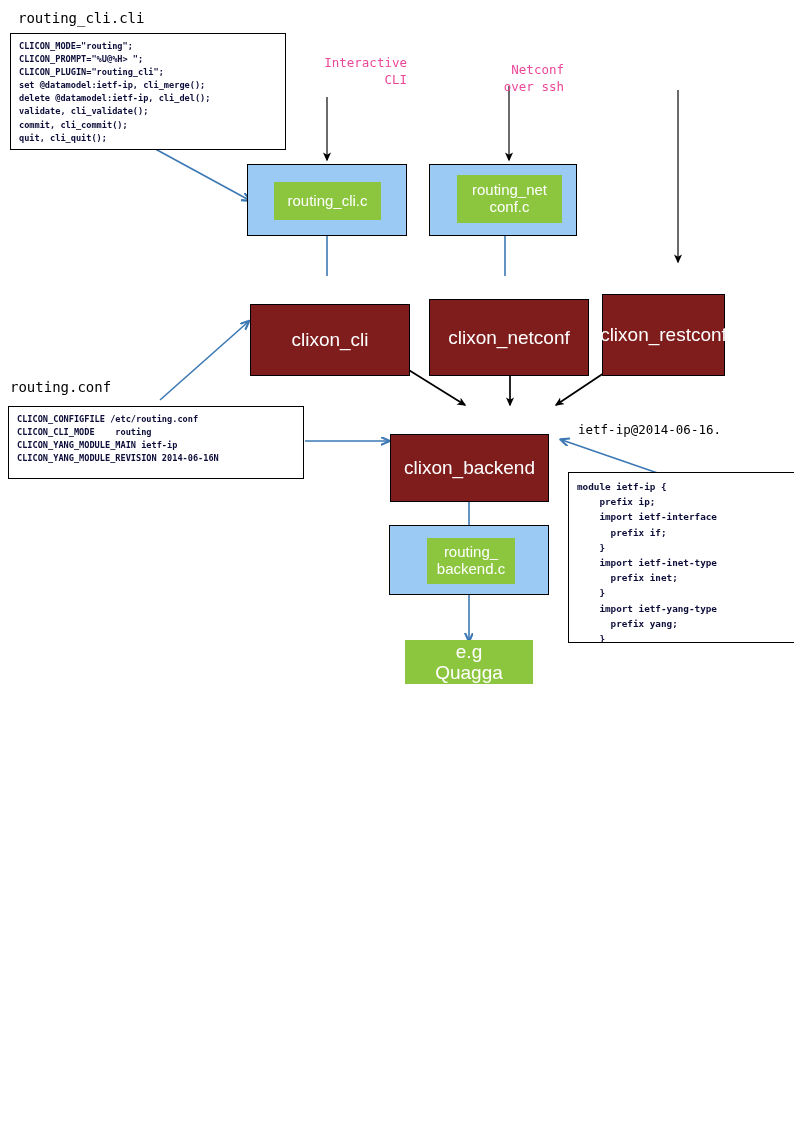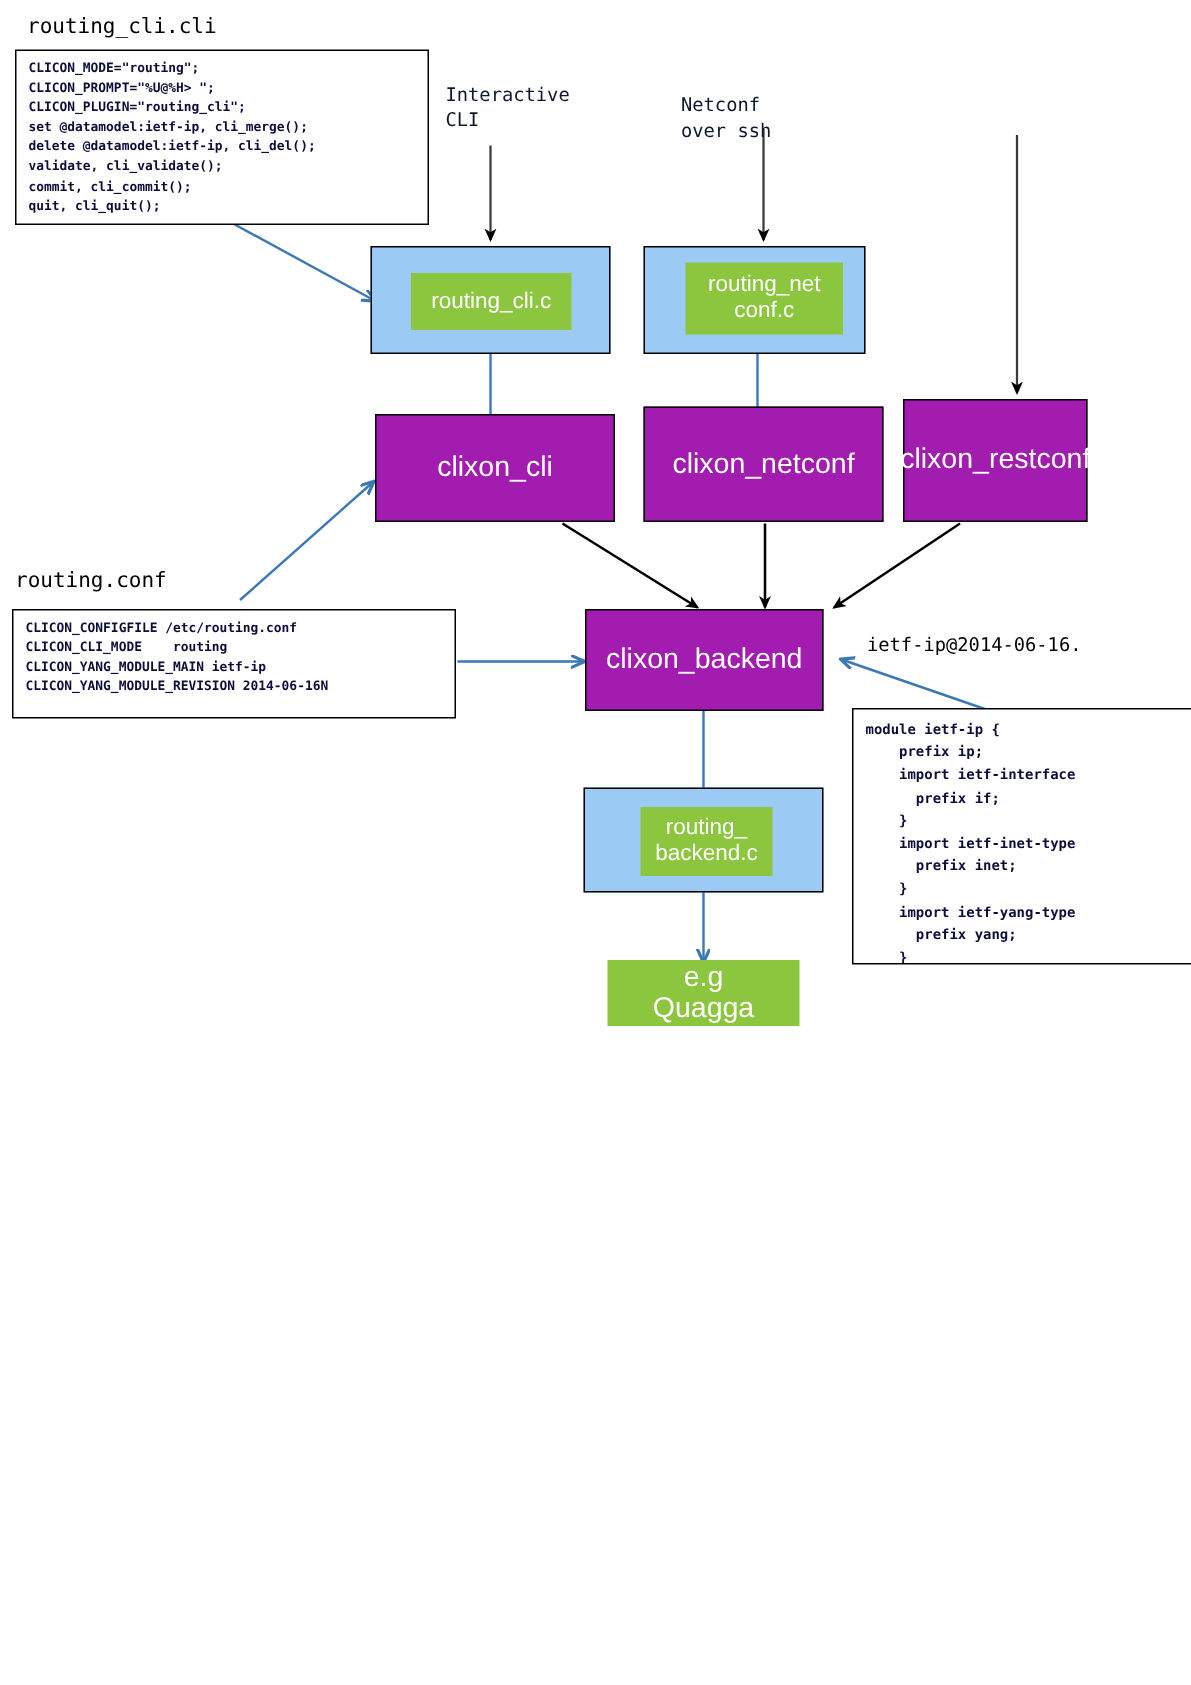--- a/index.html
+++ b/index.html
@@ -31,23 +31,24 @@
     position: absolute;
     box-sizing: border-box;
     display: flex;
     align-items: center;
     justify-content: center;
     text-align: center;
     color: #ffffff;
     line-height: 1.12;
   }
   .blue-main {
-    background: #a21caf;
+    background: #7f1d1d;
     border: 1.6px solid #000000;
     font-size: 19px;
+    margin-top: 28px;
   }
   .blue-light {
     background: #9bcbf5;
     border: 1.6px solid #000000;
   }
   .green {
     background: #8cc63e;
     font-size: 15px;
   }
   .green-big {
@@ -78,22 +79,22 @@
   }
   .mono-label.small {
     font-size: 12.5px;
     line-height: 16px;
   }
   .arrow-caption {
     position: absolute;
     font-family: "DejaVu Sans Mono", monospace;
     font-size: 12.5px;
     line-height: 17px;
-    color: #0f172a;
-    text-align: left;
+    color: #ec4899;
+    text-align: right;
     white-space: pre;
   }
 </style>
 </head>
 <body>
 
 <div class="stage">
 
   <svg class="edges" viewBox="0 0 794 1123" width="794" height="1123">
     <defs>

